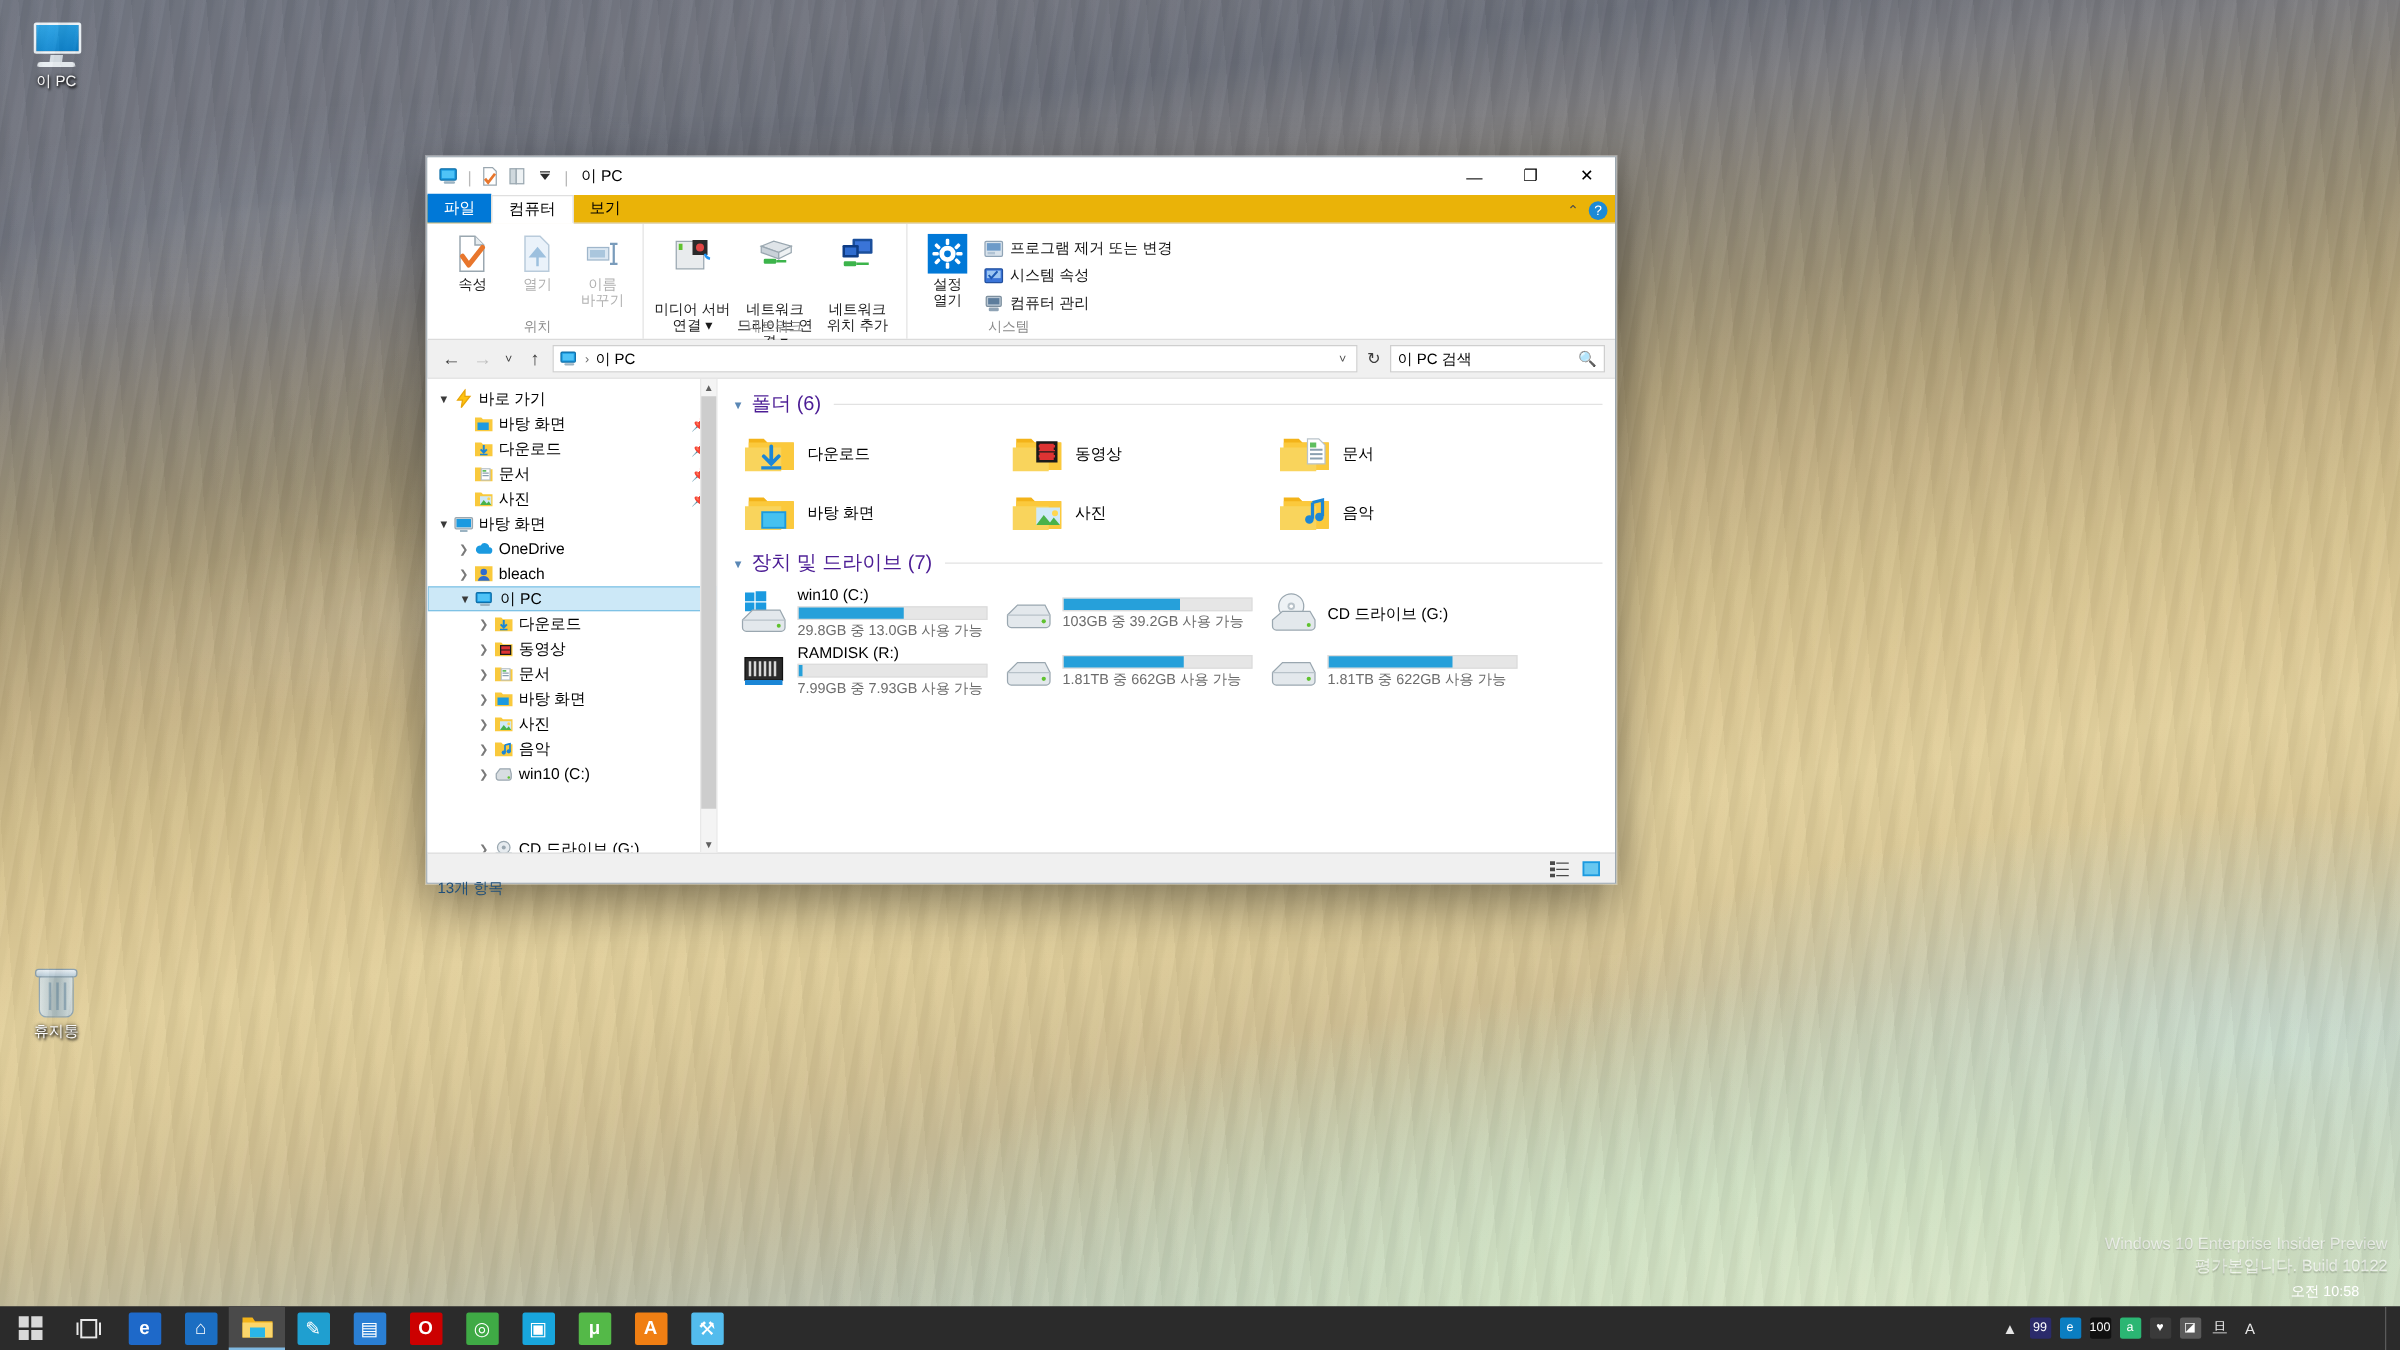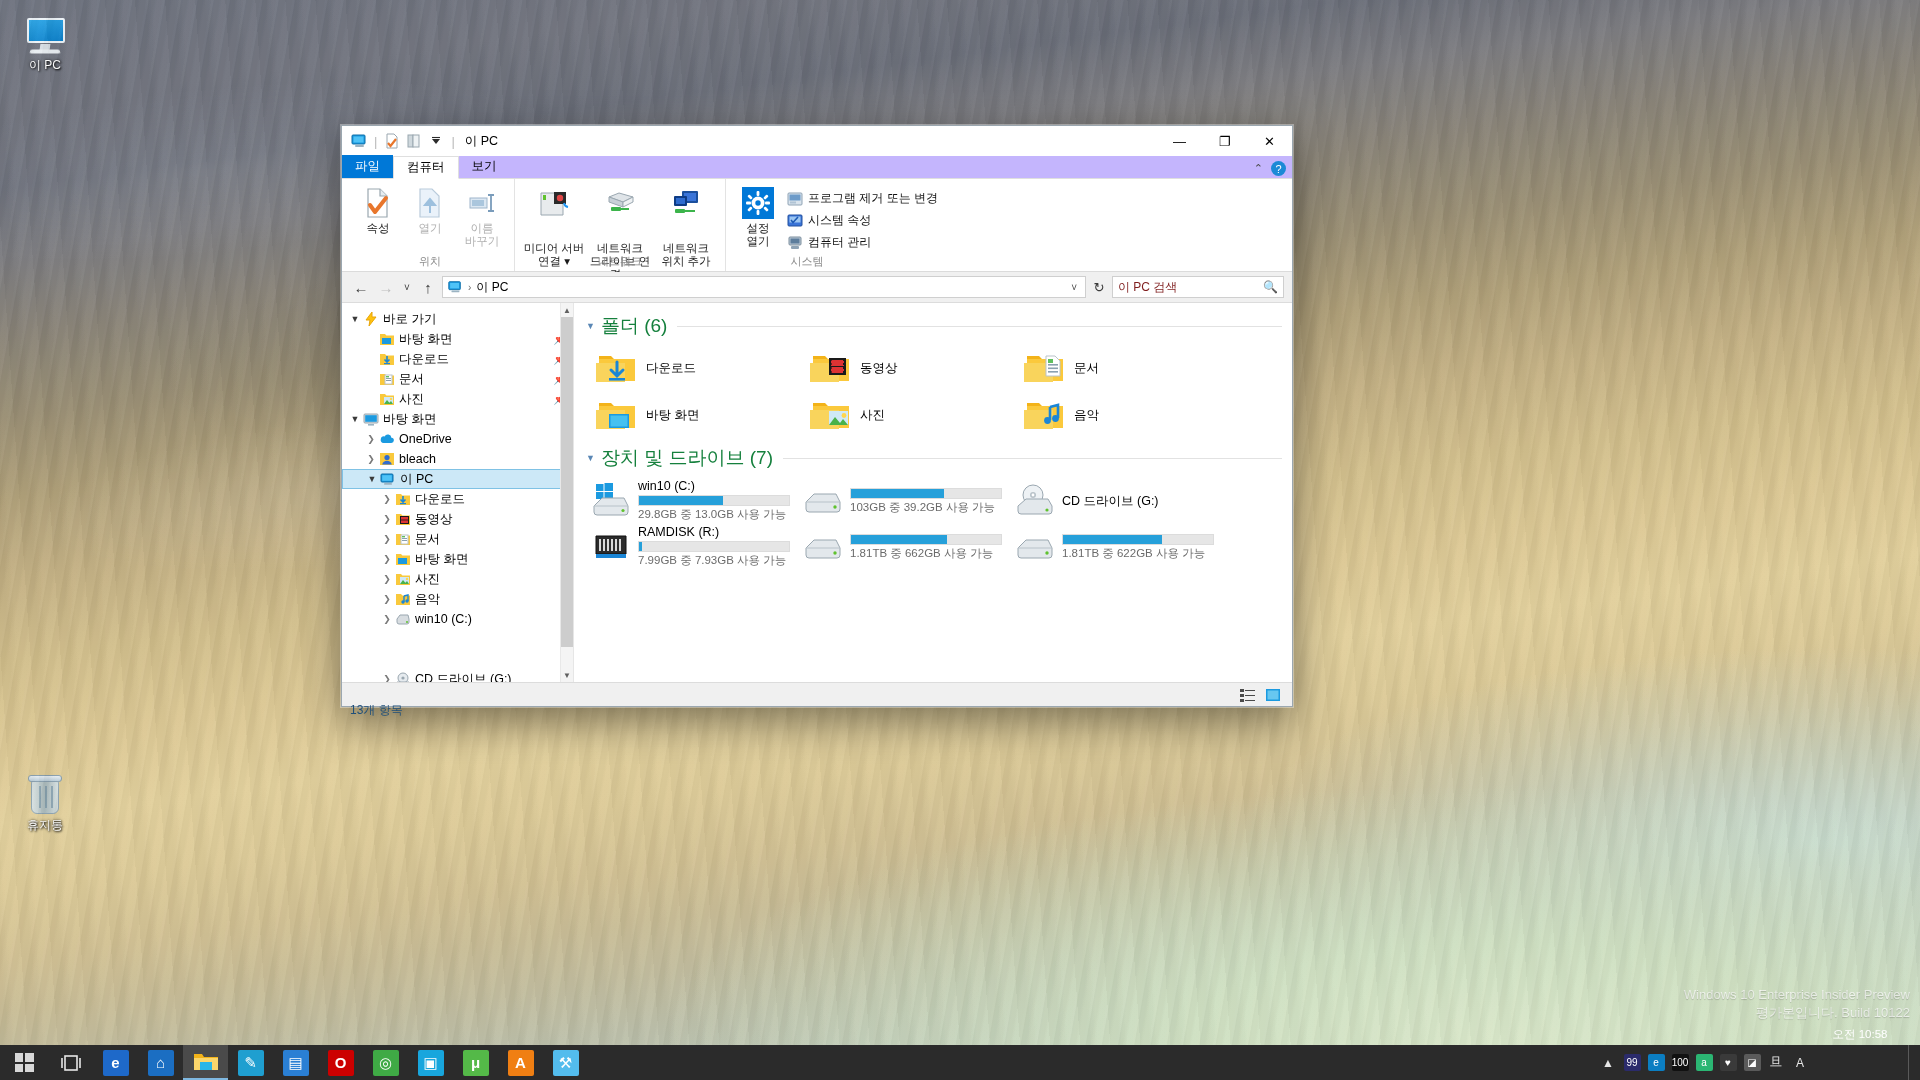--- a/index.html
+++ b/index.html
@@ -79,21 +79,21 @@
   .titlebar { height: 30px; background: #fff; display:flex; align-items:center; position: relative; }
   .qat { display:flex; align-items:center; gap:4px; padding-left: 8px; }
   .qat .sep { color:#b9b9b9; font-size: 13px; padding: 0 2px; }
   .qat-ico { width: 18px; height: 18px; display:inline-block; position:relative; }
   .titlebar .wtitle { margin-left: 8px; font-size: 12.5px; color: #000; }
   .wbtns { position:absolute; right: 0; top: 0; height: 30px; display:flex; }
   .wbtn { width: 45px; height: 30px; display:flex; align-items:center; justify-content:center;
     font-size: 13px; color:#000; cursor: default; }
 
   
-  .tabstrip { height: 23px; background: #c4b5fd; display:flex; align-items:flex-end; position:relative;
+  .tabstrip { height: 23px; background: #eab308; display:flex; align-items:flex-end; position:relative;
     border-bottom: 1px solid #dfdfdf; }
   .tab { height: 23px; padding: 0 13px; display:flex; align-items:center; font-size: 12.5px; color:#000; cursor:default; }
   .tab.file { background:#0078d7; color:#fff; font-weight:normal; }
   .tab.active { background:#fff; border:1px solid #dfdfdf; border-bottom-color:#fff; position:relative; top:1px; }
   .ribbon-right { position:absolute; right:6px; bottom:2px; display:flex; align-items:center; gap:8px; }
   .chev-up { color:#4a4a4a; font-size: 11px; cursor:default; }
   .help-ico { width:15px;height:15px;border-radius:50%;background:#1c8ad6;color:#fff;font-size:11px;
      display:flex;align-items:center;justify-content:center; cursor:default; }
 
   
@@ -119,21 +119,21 @@
   .navbtn.small { width:14px; font-size:10px; }
   .addrbox { flex:1; height: 22px; background:#fff; border:1px solid #cfcfcf; display:flex; align-items:center;
     padding: 0 4px; gap:5px; }
   .addrbox .crumb { font-size:12px; color:#000; }
   .addrbox .sepc { color:#6b6b6b; font-size:10px; }
   .addrbox .caret { margin-left:auto; color:#4a4a4a; font-size:10px; padding: 0 4px; }
   .refresh { width: 20px; height: 22px; display:flex; align-items:center; justify-content:center;
     font-size: 13px; color:#3b3b3b; cursor:default; }
   .searchbox { width: 172px; height: 22px; background:#fff; border:1px solid #cfcfcf; display:flex;
     align-items:center; padding: 0 5px; }
-  .searchbox .ph { font-size:12px; color:#7f1d1d;text-align:right; }
+  .searchbox .ph { font-size:12px; color:#000000;text-align:right; }
   .searchbox .mag { margin-left:auto; color:#4b4b4b; font-size: 12px; }
 
   
   .wbody { flex:1; display:flex; background:#fff; border-top:1px solid #dcdcdc; overflow:hidden; }
 
   
   .navpane { width: 232px; background:#fff; position:relative; overflow:hidden;
      border-right: 1px solid #e6e6e6; }
   .navscroll { padding-top: 6px; }
   .nitem { height: 20px; display:flex; align-items:center; font-size:12.5px; color:#000; cursor:default;
@@ -147,21 +147,21 @@
   .vscroll { position:absolute; right:0; top:0; width:13px; height:100%; background:#f4f4f4;
      border-left:1px solid #e8e8e8; }
   .vscroll .arrow { height:14px; display:flex;align-items:center;justify-content:center;color:#606060;font-size:8px; }
   .vscroll .arrow.bottom { position:absolute; bottom:0; width:100%; }
   .vscroll .thumb { position:absolute; top:14px; left:0; width:13px; height: 330px; background:#cdcdcd; }
 
   
   .content { flex:1; position:relative; overflow:hidden; }
   .grouphdr { display:flex; align-items:center; gap:6px; padding: 10px 10px 0 12px; }
   .grouphdr .tri { color:#5a87b5; font-size:9px; }
-  .grouphdr .gtxt { color:#15803d; font-size:19px; white-space:nowrap; }
+  .grouphdr .gtxt { color:#4c1d95; font-size:16px; white-space:nowrap; }
   .grouphdr .gline { flex:1; height:1px; background:#e2e2e2; margin-left:4px; }
 
   .tiles { display:flex; flex-wrap:wrap; padding: 6px 0 0 18px; }
   .tile { width: 214px; height: 47px; display:flex; align-items:center; gap:8px; cursor:default; padding: 2px 4px; }
   .tile .tico { width:42px; height:38px; flex:0 0 42px; position:relative; }
   .tile .tlbl { font-size:12.5px; color:#000; }
 
   .dtile { width: 212px; height: 46px; display:flex; align-items:center; gap:6px; cursor:default; padding: 2px 4px; }
   .dtile .dico { width:40px; height:36px; flex:0 0 40px; position:relative; }
   .dtile .dinfo { flex:1; min-width:0; }

